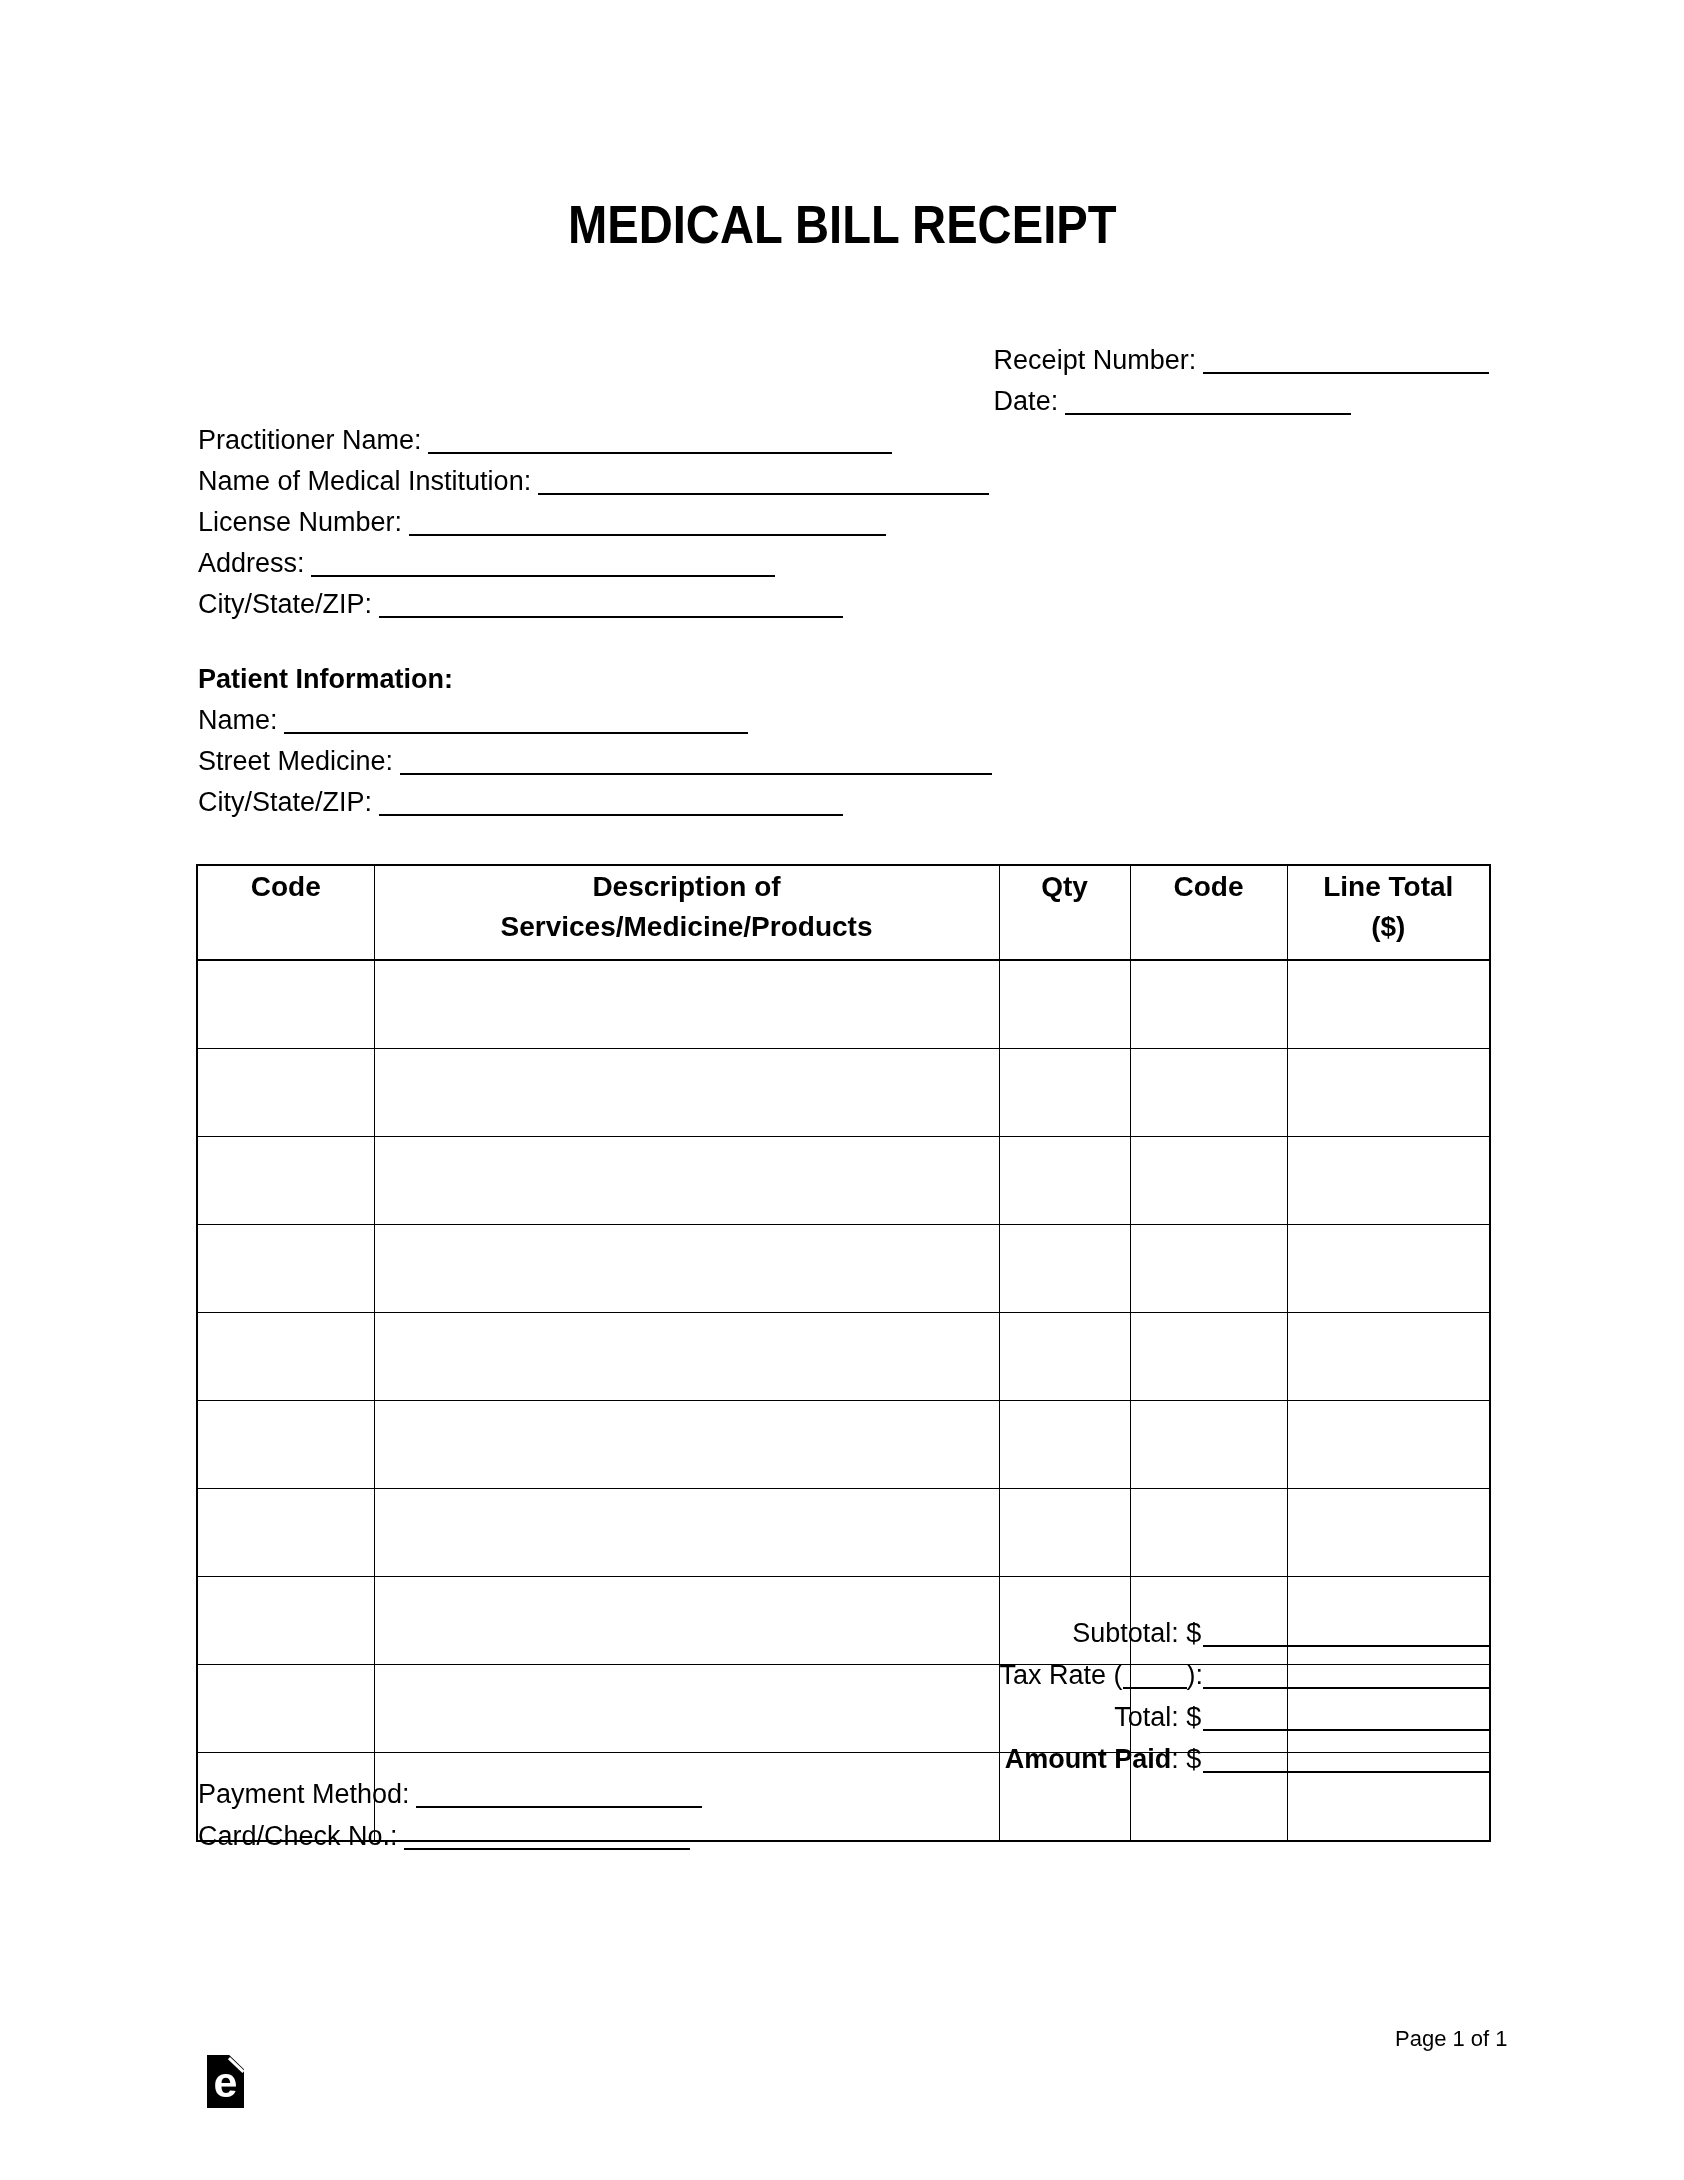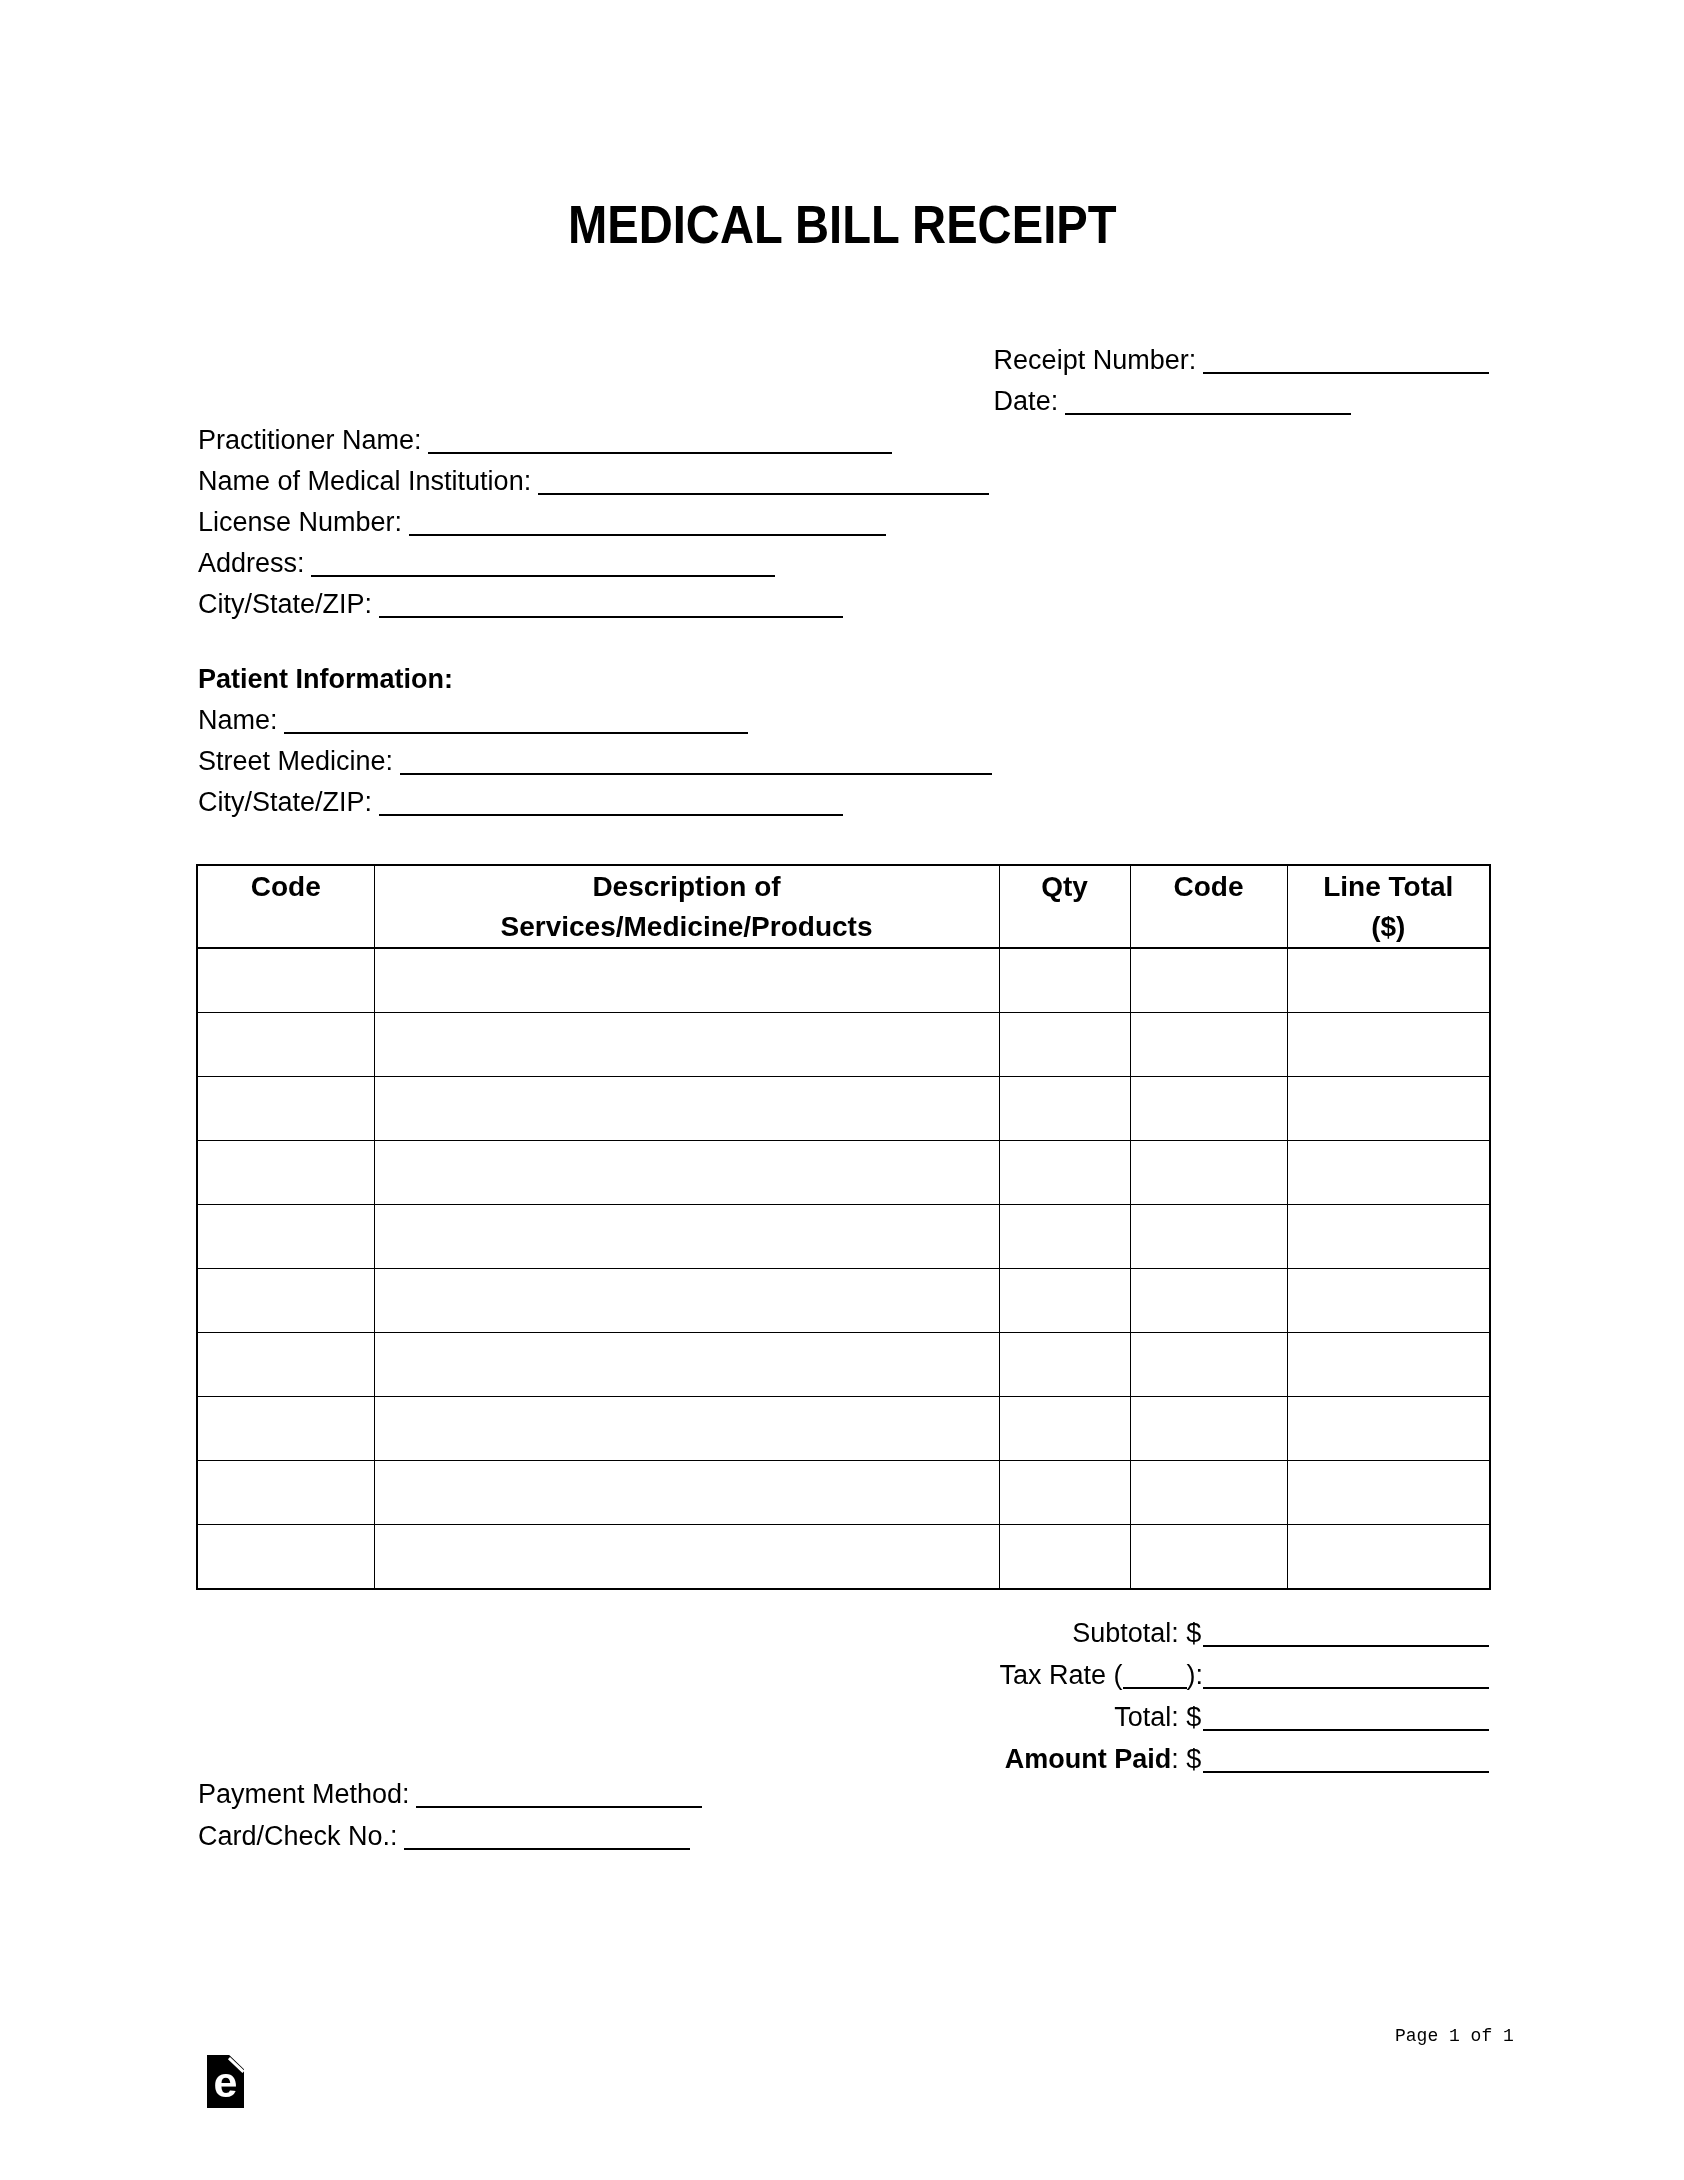--- a/index.html
+++ b/index.html
@@ -21,28 +21,28 @@
   .bold{font-weight:700;}
   
   .bl{display:inline-block;border-bottom:2.6px solid #000;position:relative;top:5.1px;margin-left:6.8px;height:1.7px;}
   .bl.tight{margin-left:1.7px;}
   .bl.mt0{margin-left:0;}
   .w336{width:286px;}.w530{width:451px;}.w545{width:464px;}.w560{width:477px;}
   .w695{width:592px;}.w75{width:64px;}
   
   table.svc{position:absolute;top:864px;left:196px;width:1293px;border-collapse:collapse;table-layout:fixed;}
   .svc{border:2.6px solid #000;}
-  .svc th,.svc td{border:1.7px solid #000;padding:0;}
+  .svc th,.svc td{border:1.7px solid #000;padding:12px;}
   .svc th{
     border-bottom:2.6px solid #000;font-weight:700;vertical-align:top;text-align:center;
     line-height:40px;padding-top:0.9px;height:81px;box-sizing:border-box;font-size:28px;
   }
   .svc td{height:63px;background:#fff;}
   
-  .pageno{top:2026px;left:1395px;font-size:18px;font-family:Liberation Mono, monospace;}
+  .pageno{top:2026px;left:1395px;font-size:22px;}
   .logo{top:2055px;left:207px;width:37px;height:53px;}
   .logo .body{position:absolute;left:0;top:0;width:37px;height:53px;background:#000;
     clip-path:polygon(0 0,60% 0,100% 27%,100% 100%,0 100%);}
   .logo .slit{position:absolute;left:23px;top:1.7px;width:20.4px;height:2.6px;background:#fff;
     transform:rotate(43.5deg);transform-origin:0 0;}
   .logo .e{position:absolute;left:0;top:0;width:37px;height:53px;display:flex;align-items:center;
     justify-content:center;color:#fff;font-weight:700;font-size:43px;padding-top:1.7px;box-sizing:border-box;}
 </style>
 </head>
 <body>

